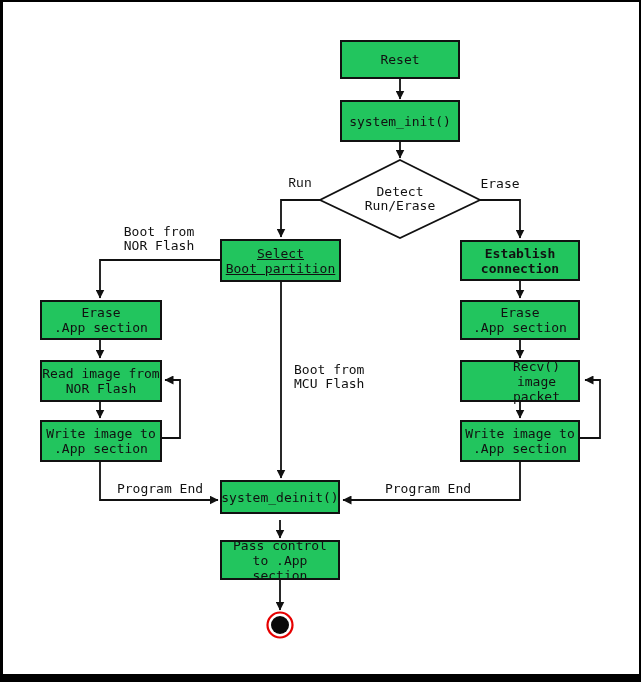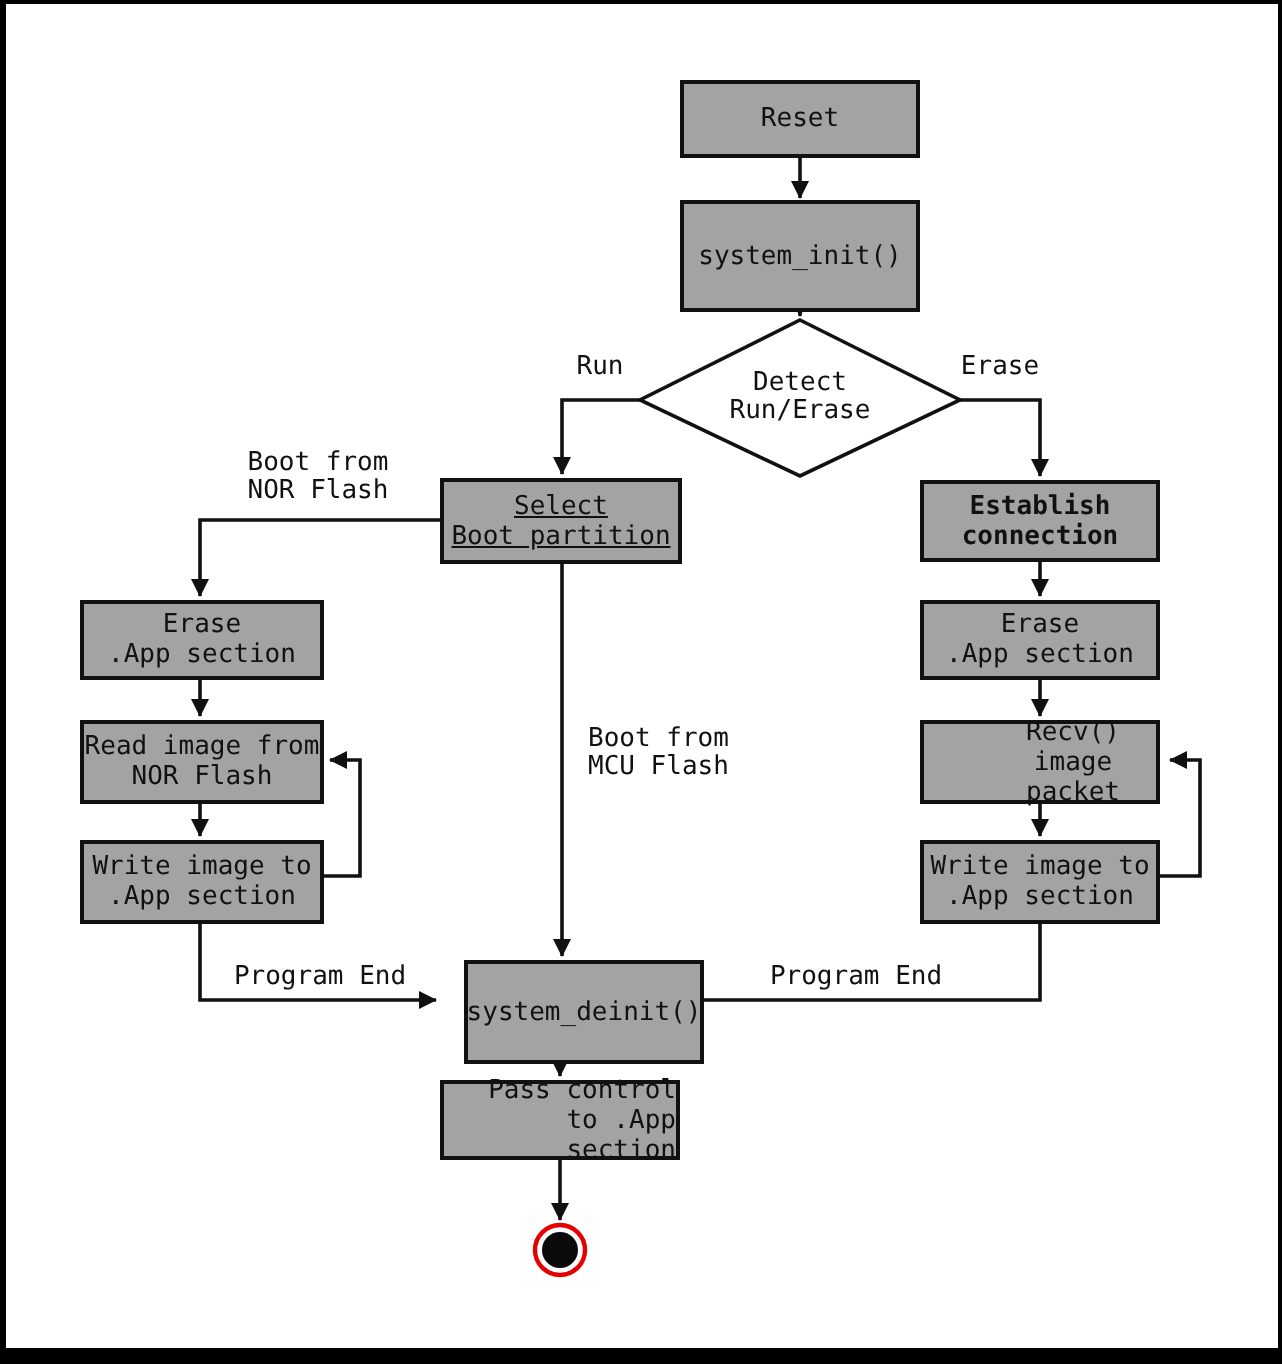--- a/index.html
+++ b/index.html
@@ -12,21 +12,21 @@
     border-left-width:3px;
     border-bottom-width:8px;
     font-family:"DejaVu Sans Mono","Liberation Mono",monospace;
     color:#111;
     overflow:hidden;
   }
   .layer{position:absolute;left:-3px;top:-2px;width:641px;height:682px;}
   .node{
     position:absolute;
     box-sizing:border-box;
-    background:#a3a3a3;
+    background:#22c55e;
     border:2px solid #111;
     display:flex;align-items:center;justify-content:center;
     text-align:center;
     white-space:pre-line;
     font-size:13px;line-height:15px;
   }
   .elabel{
     position:absolute;
     white-space:pre-line;
     font-size:13px;line-height:14px;
@@ -66,21 +66,21 @@
     <polyline points="520,462 520,500 343,500" marker-end="url(#arw)"></polyline>
     <polyline points="280,520 280,538" marker-end="url(#arw)"></polyline>
     <polyline points="280,580 280,610" marker-end="url(#arw)"></polyline>
 
     <circle cx="280" cy="625" r="12.5" fill="#ffffff" stroke="#e60000" stroke-width="2.2" style="stroke: rgb(230, 0, 0);"></circle>
     <circle cx="280" cy="625" r="9" fill="#0a0a0a" style="fill: rgb(10, 10, 10);"></circle>
   </svg>
 
   <div class="node" style="left:337px;top:38px;width:120px;height:39px;">Reset</div>
 
-  <div class="node" style="left:337px;top:98px;width:120px;height:56px;text-align:center;">system_init()</div>
+  <div class="node" style="left:337px;top:98px;width:120px;height:42px;text-align:center;">system_init()</div>
 
   <div class="elabel" style="left:337px;top:183px;width:120px;">Detect
 Run/Erase</div>
 
   <div class="node" style="left:217px;top:237px;width:121px;height:43px;text-decoration:underline;">Select
 Boot partition</div>
 
   <div class="node" style="left:457px;top:238px;width:120px;height:41px;font-weight:bold;">Establish
 connection</div>
 
@@ -95,26 +95,26 @@
 
   <div class="node" style="left:457px;top:298px;width:120px;height:40px;">Erase
 .App section</div>
 
   <div class="node" style="left:457px;top:358px;width:120px;height:42px;padding-left:33px;">Recv()
 image packet</div>
 
   <div class="node" style="left:457px;top:418px;width:120px;height:42px;">Write image to
 .App section</div>
 
-  <div class="node" style="left:229px;top:478px;width:120px;height:52px;">system_deinit()</div>
+  <div class="node" style="left:217px;top:478px;width:120px;height:34px;">system_deinit()</div>
 
-  <div class="node" style="left:217px;top:538px;width:120px;height:40px;text-align:right;">Pass control
+  <div class="node" style="left:217px;top:538px;width:120px;height:40px;">Pass control
 to .App section</div>
 
-  <div class="elabel" style="left:275px;top:175px;width:44px;">Run</div>
+  <div class="elabel" style="left:275px;top:175px;width:44px;font-family:Liberation Mono, monospace;">Run</div>
 
   <div class="elabel" style="left:475px;top:175px;width:44px;">Erase</div>
 
   <div class="elabel" style="left:106px;top:223px;width:100px;">Boot from
 NOR Flash</div>
 
   <div class="elabel" style="left:291px;top:361px;width:100px;text-align:left;">Boot from
 MCU Flash</div>
 
   <div class="elabel" style="left:107px;top:480px;width:100px;">Program End</div>

